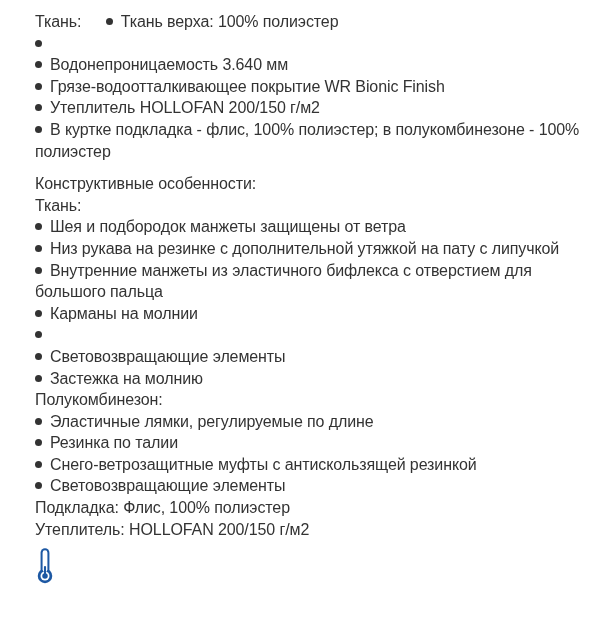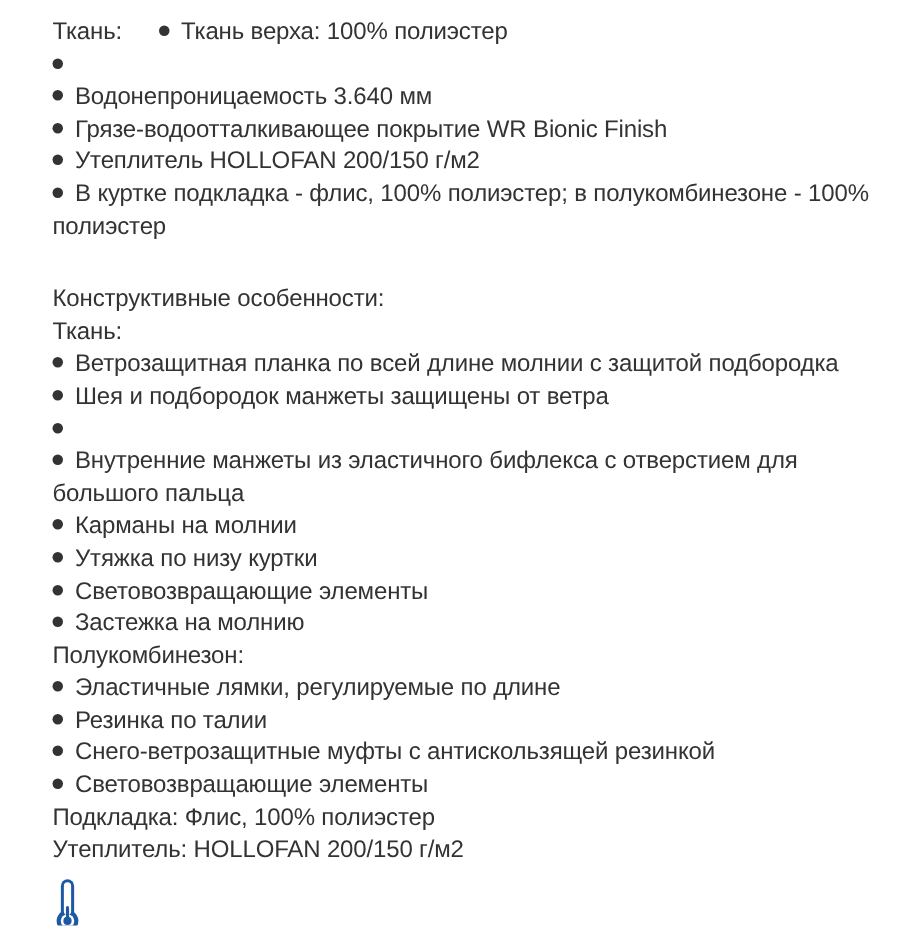--- a/index.html
+++ b/index.html
@@ -15,21 +15,21 @@
   .doc {
     padding: 11px 0 0 35px;
     width: 600px;
   }
   .section {
     max-width: 565px;
     font-size: 16px;
     line-height: 21.6px;
     letter-spacing: -0.1px;
   }
-  .section + .section { margin-top: 27px; }
+  .section + .section { margin-top: 11px; }
   .line { }
   .dot {
     display: inline-block;
     width: 7px; height: 7px;
     border-radius: 50%;
     background: var(--text);
     margin-right: 8px;
     vertical-align: 2px;
   }
   .prefix { margin-right: 20px; }
@@ -53,26 +53,25 @@
         <div class="line"><span class="prefix">Ткань:</span> <span class="dot"></span><span>Ткань верха: 100% полиэстер</span></div>
         <div class="line"><span class="dot"></span></div>
         <div class="line"><span class="dot"></span><span>Водонепроницаемость 3.640 мм</span></div>
         <div class="line"><span class="dot"></span><span>Грязе-водоотталкивающее покрытие WR Bionic Finish</span></div>
         <div class="line"><span class="dot"></span><span>Утеплитель HOLLOFAN 200/150 г/м2</span></div>
         <div class="line"><span class="dot"></span><span>В куртке подкладка - флис, 100% полиэстер; в полукомбинезоне - 100% полиэстер</span></div>
       </div>
       <div class="section">
         <div class="line"><span>Конструктивные особенности:</span></div>
         <div class="line"><span>Ткань:</span></div>
-        <div class="line"><span class="dot"></span><span>Ветрозащитная планка по всей длине молнии с защитой подбородка</span></div>
         <div class="line"><span class="dot"></span><span>Шея и подбородок манжеты защищены от ветра</span></div>
-        <div class="line"><span class="dot"></span></div>
+        <div class="line"><span class="dot"></span><span>Низ рукава на резинке с дополнительной утяжкой на пату с липучкой</span></div>
         <div class="line"><span class="dot"></span><span>Внутренние манжеты из эластичного бифлекса с отверстием для большого пальца</span></div>
         <div class="line"><span class="dot"></span><span>Карманы на молнии</span></div>
-        <div class="line"><span class="dot"></span><span>Утяжка по низу куртки</span></div>
+        <div class="line"><span class="dot"></span></div>
         <div class="line"><span class="dot"></span><span>Световозвращающие элементы</span></div>
         <div class="line"><span class="dot"></span><span>Застежка на молнию</span></div>
         <div class="line"><span>Полукомбинезон:</span></div>
         <div class="line"><span class="dot"></span><span>Эластичные лямки, регулируемые по длине</span></div>
         <div class="line"><span class="dot"></span><span>Резинка по талии</span></div>
         <div class="line"><span class="dot"></span><span>Снего-ветрозащитные муфты с антискользящей резинкой</span></div>
         <div class="line"><span class="dot"></span><span>Световозвращающие элементы</span></div>
         <div class="line"><span>Подкладка: Флис, 100% полиэстер</span></div>
         <div class="line"><span>Утеплитель: HOLLOFAN 200/150 г/м2</span></div>
       </div>

